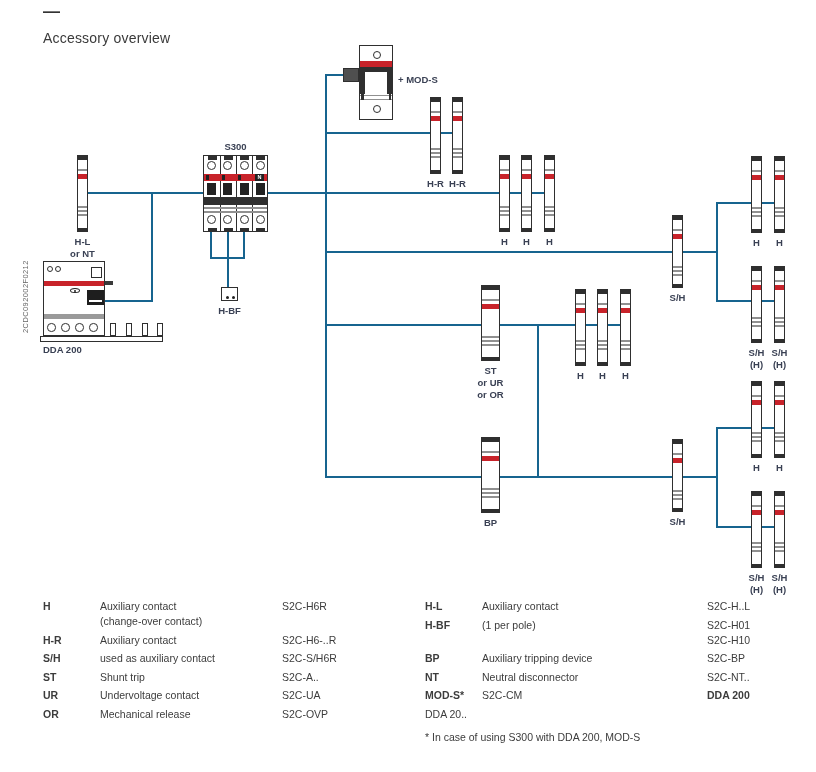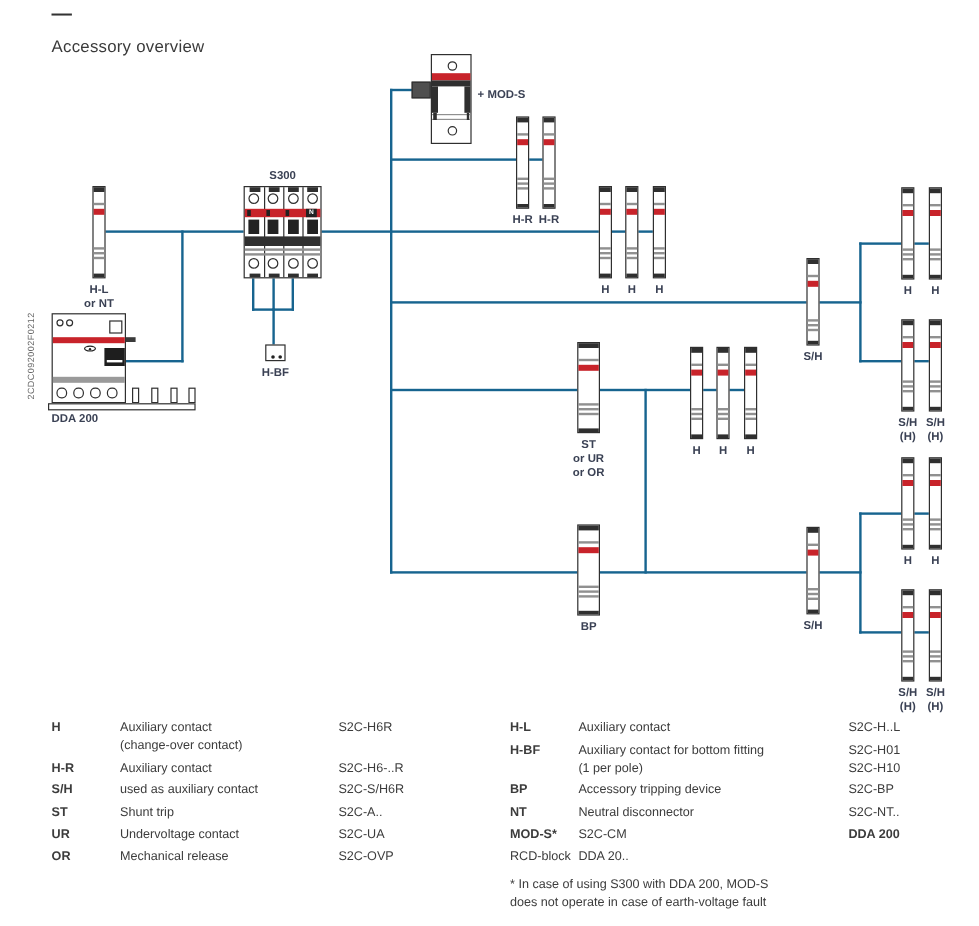--- a/index.html
+++ b/index.html
@@ -496,51 +496,46 @@
       <div class="lgrid">
         <div class="lterm">H-L</div>
         <div class="ldesc">
           <div class="lline">Auxiliary contact</div>
         </div>
         <div class="lcode">
           <div class="lline">S2C-H..L</div>
         </div>
         <div class="lterm">H-BF</div>
         <div class="ldesc">
-          <div class="lline">Auxiliary contact for bottom fitting</div>
           <div class="lline">(1 per pole)</div>
         </div>
         <div class="lcode">
           <div class="lline">S2C-H01</div>
           <div class="lline">S2C-H10</div>
         </div>
         <div class="lterm">BP</div>
         <div class="ldesc">
-          <div class="lline">Accessory tripping device</div>
+          <div class="lline">Auxiliary tripping device</div>
         </div>
         <div class="lcode">
           <div class="lline">S2C-BP</div>
         </div>
         <div class="lterm">NT</div>
         <div class="ldesc">
           <div class="lline">Neutral disconnector</div>
         </div>
         <div class="lcode">
           <div class="lline">S2C-NT..</div>
         </div>
         <div class="lterm">MOD-S*</div>
         <div class="lcode">
           <div class="lline">S2C-CM</div>
         </div>
         <div class="lterm">DDA 200</div>
-        <div class="ldesc">
-          <div class="lline">RCD-block</div>
-        </div>
         <div class="lcode">
           <div class="lline">DDA 20..</div>
         </div>
       </div>
       <div class="footnote">
         <div class="lline">* In case of using S300 with DDA 200, MOD-S</div>
-        <div class="lline">does not operate in case of earth-voltage fault</div>
       </div>
     </div>
 </div>
 
 </body></html>

